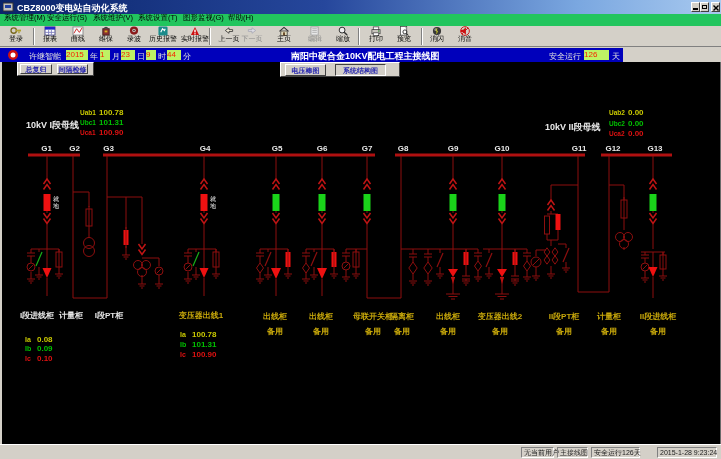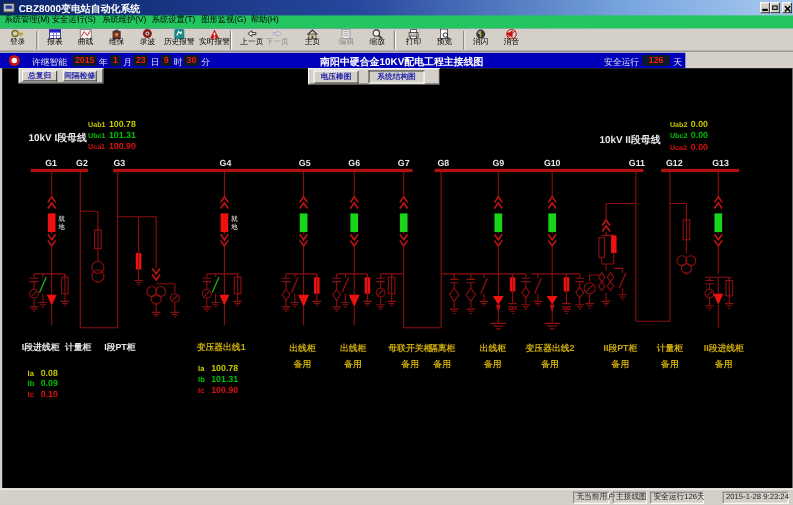--- a/index.html
+++ b/index.html
@@ -14,21 +14,21 @@
 #menu span{position:absolute;top:-1px}
 
 #tool{left:0;top:26px;width:721px;height:21px;background:#d4d0c8;border-bottom:1px solid #808080}
 .tb{position:absolute;top:0;height:21px;text-align:center;font-size:7px;color:#000}
 .tb svg{display:block;margin:0 auto}
 .tb .lb{display:block;margin-top:-1px;line-height:7px;white-space:nowrap}
 .tb.gray{color:#8a8a8a}
 .tsep{position:absolute;top:2px;width:2px;height:17px;border-left:1px solid #808080;border-right:1px solid #fff}
 
 #info{left:0;top:48px;width:623px;height:14px;background:#0000bb;color:#fff;font-size:8px}
-#info .led{position:absolute;top:1.5px;height:10px;background:#0f172a;color:#f81e00;font-weight:bold;font-size:8px;text-align:center;line-height:10px}
+#info .led{position:absolute;top:1.5px;height:10px;background:#bef264;color:#f81e00;font-weight:normal;font-size:8px;line-height:10px}
 #info .wt{position:absolute;top:3px;color:#e0e0e0}
 #info .ttl2{position:absolute;top:2px;color:#fff;font-weight:bold;font-size:9px;white-space:nowrap}
 
 #blk{left:0;top:62px;width:721px;height:382px;background:#000}
 .gbtn{position:absolute;background:#d4d0c8;border:1px solid;border-color:#fff #404040 #404040 #fff;font-size:7px;color:#2a2ab0;text-align:center;font-weight:bold;line-height:11px;white-space:nowrap}
 #panel{position:absolute;left:280px;top:0px;width:120px;height:15px;background:#d4d0c8;border:1px solid;border-color:#fff #404040 #404040 #fff}
 
 #sbar{left:0;top:444px;width:721px;height:15px;background:#d4d0c8;border-top:1px solid #fff;font-size:7px;color:#222}
 .scell{position:absolute;top:2px;height:11px;border:1px solid;border-color:#808080 #fff #fff #808080;padding:0 2px;line-height:9px;white-space:nowrap}
 </style></head>
@@ -200,21 +200,21 @@
       </svg>
   <span class="wt" style="left:29px">许继智能</span>
   <div class="led" style="left:66px;width:22px">2015</div>
       <span class="wt" style="left:90px">年</span>
   <div class="led" style="left:100px;width:10px">1</div>
       <span class="wt" style="left:112px">月</span>
   <div class="led" style="left:121px;width:14px">23</div>
       <span class="wt" style="left:137px">日</span>
   <div class="led" style="left:146px;width:10px">9</div>
       <span class="wt" style="left:158px">时</span>
-  <div class="led" style="left:167px;width:14px">30</div>
+  <div class="led" style="left:167px;width:14px">44</div>
       <span class="wt" style="left:183px">分</span>
   <span class="ttl2" style="left:291px">南阳中硬合金10KV配电工程主接线图</span>
   <span class="wt" style="left:549px">安全运行</span>
   <div class="led" style="left:584px;width:25px">126</div>
       <span class="wt" style="left:612px">天</span>
  </div>
  <div class="abs" id="blk">
   <div id="panel2" style="position:absolute;left:17px;top:0;width:77px;height:14px;background:#d4d0c8;border:1px solid;border-color:#fff #404040 #404040 #fff">
    <div class="gbtn" style="left:2px;top:1px;width:32px;height:10px;line-height:9px">总复归</div>
    <div class="gbtn" style="left:39px;top:1px;width:31px;height:10px;line-height:9px">间隔检修</div>

